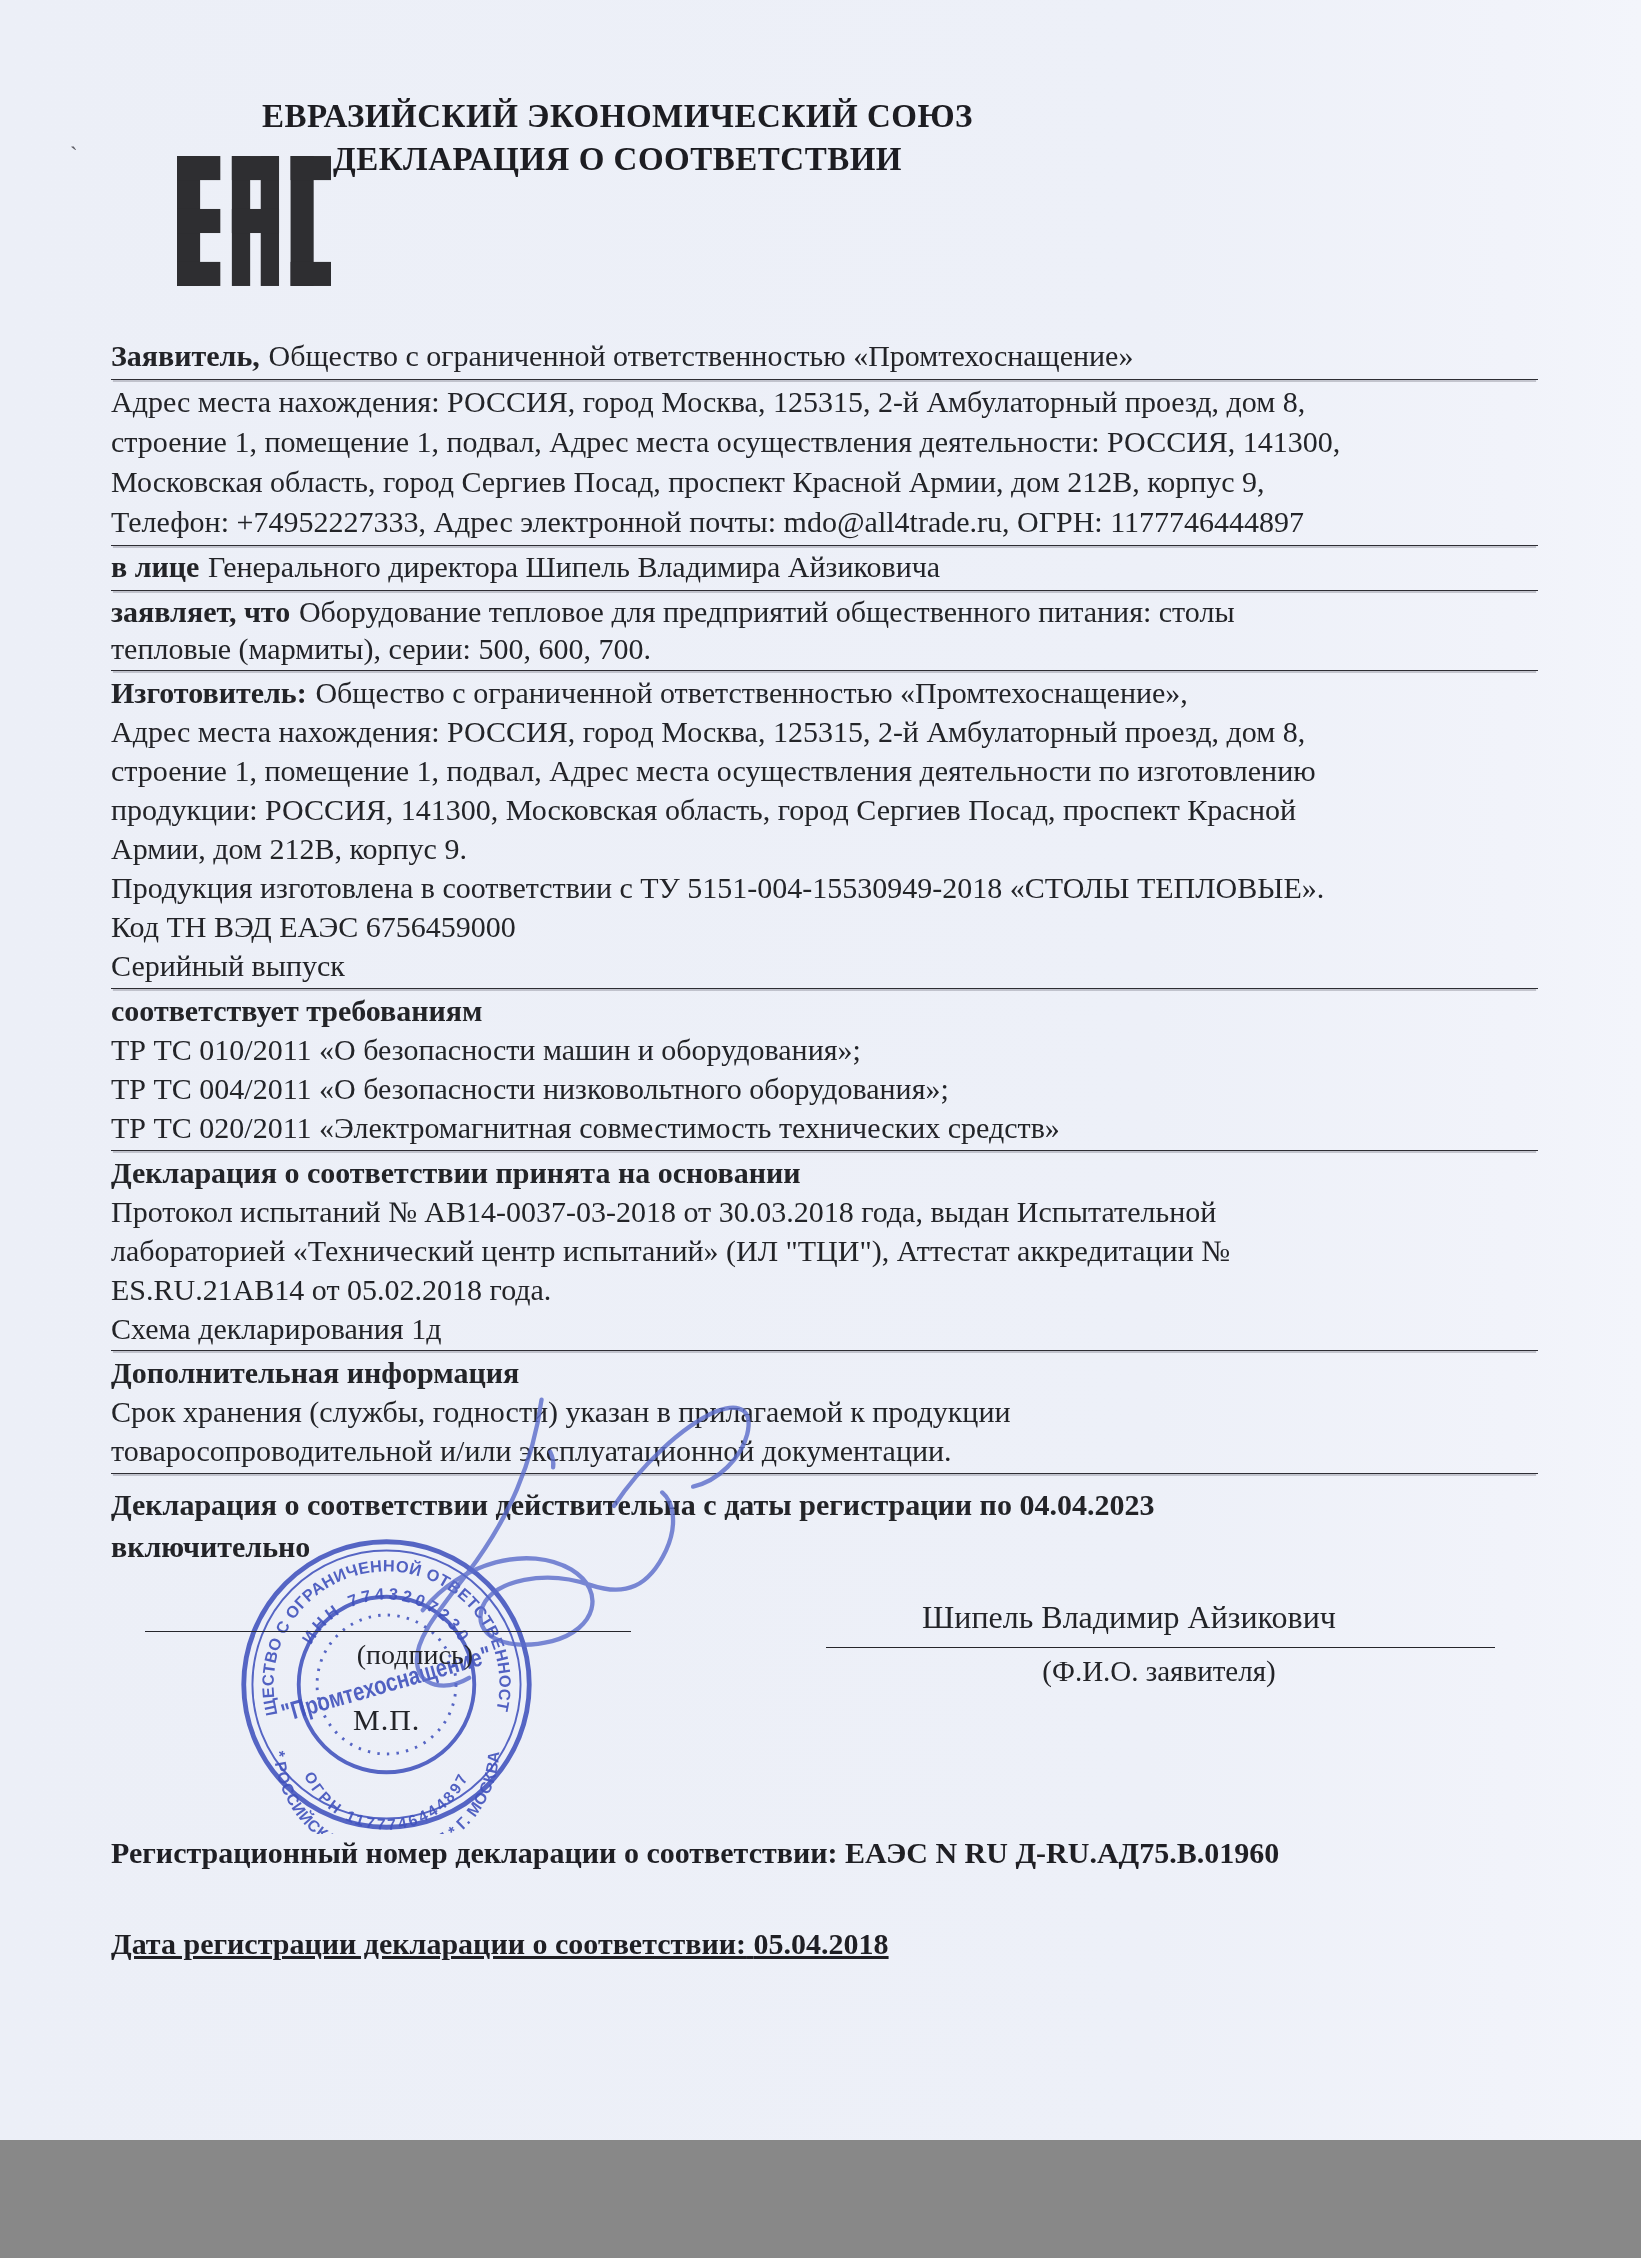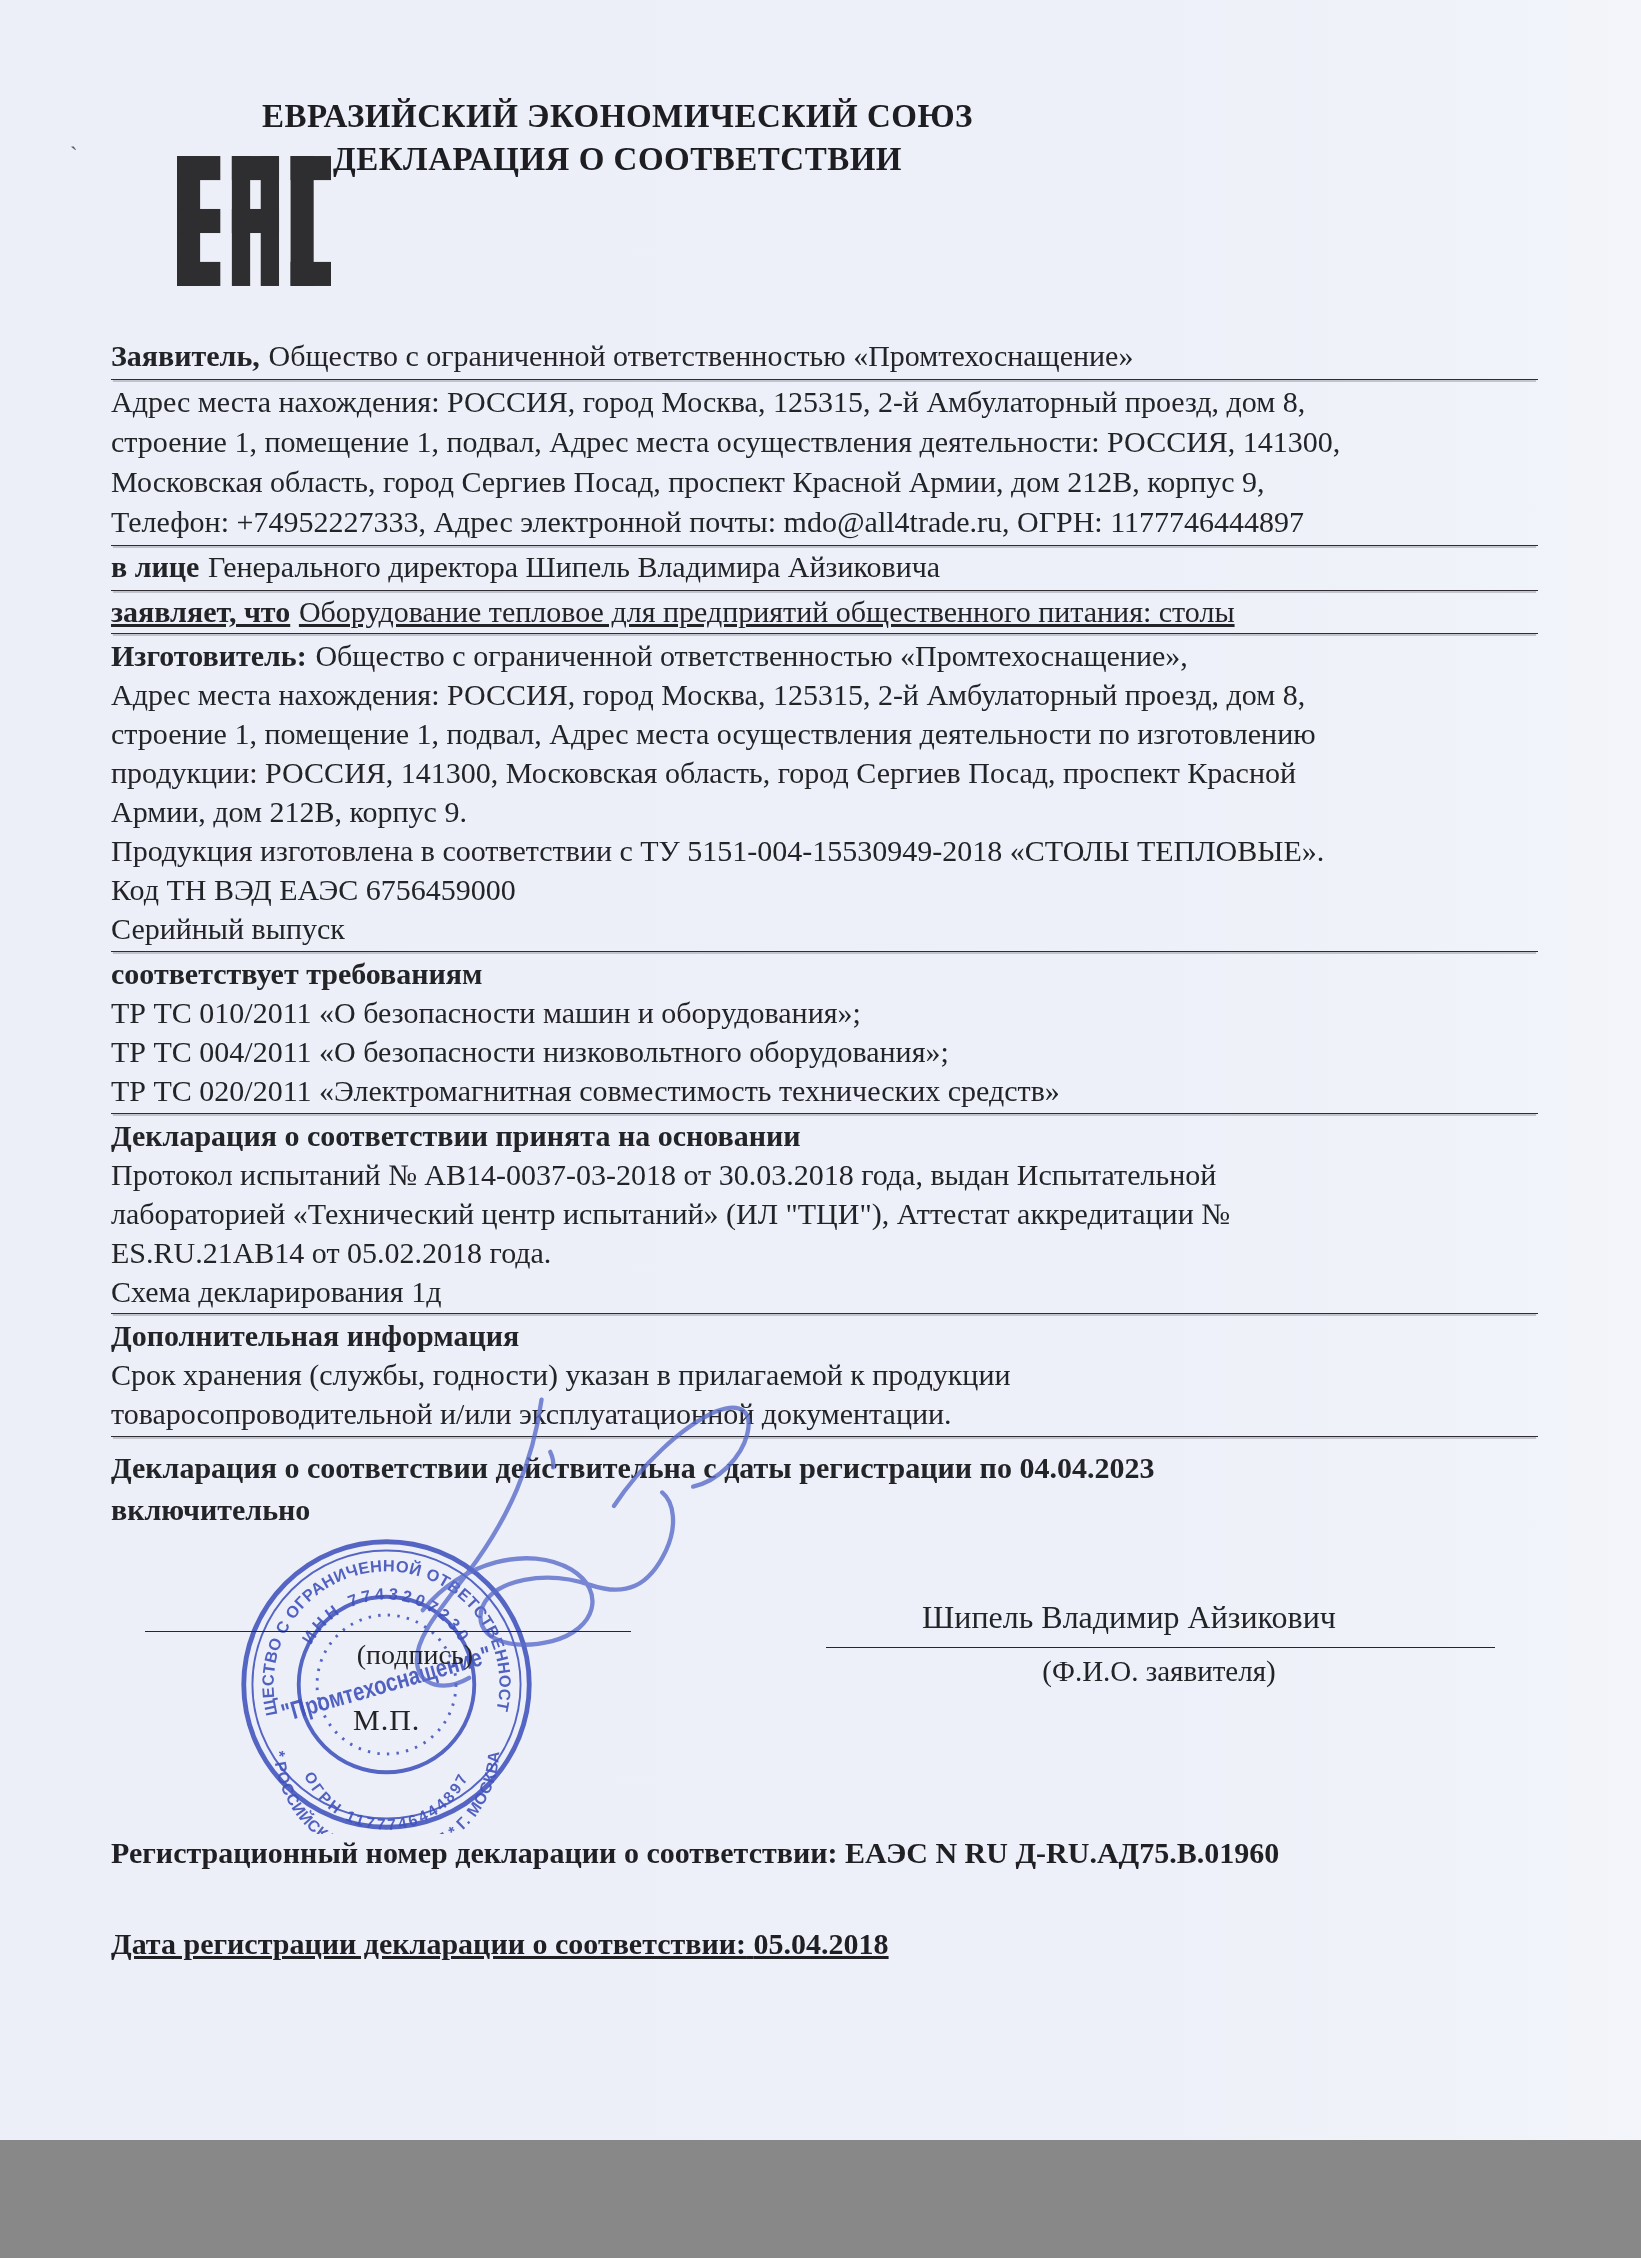--- a/index.html
+++ b/index.html
@@ -20,21 +20,21 @@
     color:#1d1d22;letter-spacing:0.5px;white-space:nowrap;
   }
   
   .col{position:absolute;left:111px;top:334px;right:103px;font-size:30px;}
   .sec{padding:1.9px 0 2.9px 0;border-bottom:1.9px solid #2d2d33;
        box-shadow:0 3.9px 0 -1.9px rgba(80,80,95,.28);}
   .sec.nb{border-bottom:none;box-shadow:none;padding-bottom:0;}
   .l{white-space:nowrap;}
   .lh41 .l{line-height:40px;}
   .lh40 .l{line-height:39px;}
-  .lh38 .l{line-height:37px;text-decoration:underline;}
+  .lh38 .l{line-height:37px;}
   .lh44 .l{line-height:42px;}
   .b{font-weight:bold;}
   .lbl{font-weight:bold;margin-right:8.7px;}
   
   .sig-line{position:absolute;height:0;border-top:1.9px solid #26262b;}
   .sig-line.left{left:145px;top:1631px;width:486px;}
   .sig-line.right{left:826px;top:1647px;width:669px;}
   .cap{position:absolute;font-size:28px;color:#232428;white-space:nowrap;}
   .cap.podpis{left:309px;top:1639px;width:164px;text-align:right;}
   .cap.fio{left:985px;top:1655px;width:348px;text-align:center;font-size:29px;}
@@ -94,20 +94,21 @@
       <div class="l">Московская область, город Сергиев Посад, проспект Красной Армии, дом 212В, корпус 9,</div>
       <div class="l">Телефон: +74952227333, Адрес электронной почты: mdo@all4trade.ru, ОГРН: 1177746444897</div>
     </div>
 
     <div class="sec lh41">
       <div class="l"><span class="lbl">в лице</span><span>Генерального директора Шипель Владимира Айзиковича</span></div>
     </div>
 
     <div class="sec lh38">
       <div class="l"><span class="lbl">заявляет, что</span><span>Оборудование тепловое для предприятий общественного питания: столы</span></div>
+      <div class="l">тепловые (мармиты), серии: 500, 600, 700.</div>
     </div>
 
     <div class="sec lh40">
       <div class="l"><span class="lbl">Изготовитель:</span><span>Общество с ограниченной ответственностью «Промтехоснащение»,</span></div>
       <div class="l">Адрес места нахождения: РОССИЯ, город Москва, 125315, 2-й Амбулаторный проезд, дом 8,</div>
       <div class="l">строение 1, помещение 1, подвал, Адрес места осуществления деятельности по изготовлению</div>
       <div class="l">продукции: РОССИЯ, 141300, Московская область, город Сергиев Посад, проспект Красной</div>
       <div class="l">Армии, дом 212В, корпус 9.</div>
       <div class="l">Продукция изготовлена в соответствии с ТУ 5151-004-15530949-2018 «СТОЛЫ ТЕПЛОВЫЕ».</div>
       <div class="l">Код ТН ВЭД ЕАЭС 6756459000</div>

